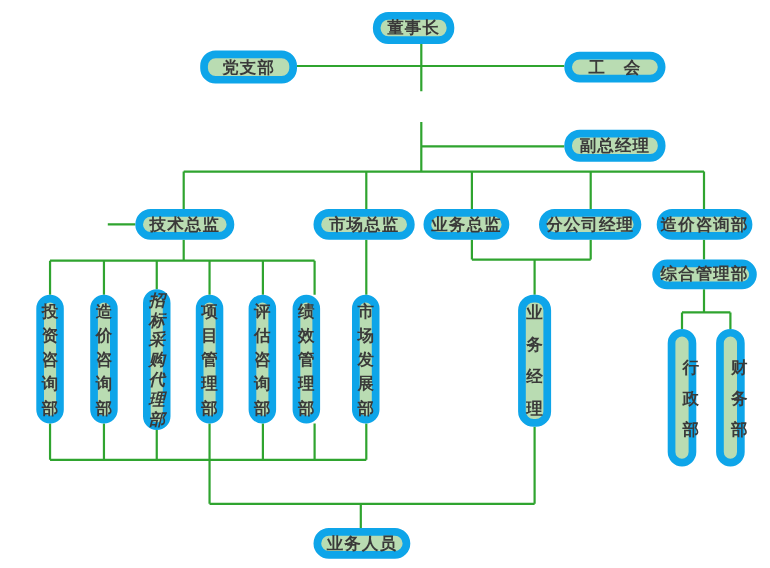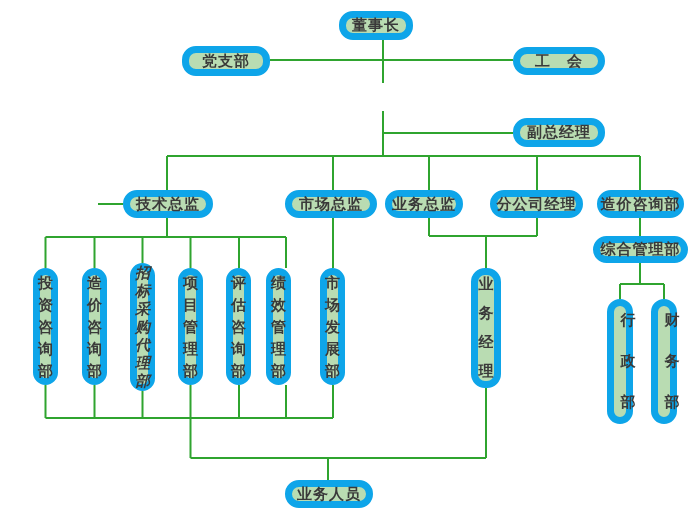--- a/index.html
+++ b/index.html
@@ -36,21 +36,21 @@
   .vtext {
     display: inline-block;
     width: 1em;
     word-break: break-all;
     text-align: center;
     white-space: normal;
   }
   .chars5 .vtext { line-height: 22px; }
   .chars7 .vtext { line-height: 18px; font-style: italic; }
   .chars4 .vtext { line-height: 29px; }
-  .chars3 .vtext { line-height: 41px; margin-left: 16px; }
+  .chars3 .vtext { line-height: 28px; margin-left: 16px; }
 </style>
 </head>
 <body>
 
 <div class="stage">
 
   <svg class="edges" viewBox="0 0 700 516" xmlns="http://www.w3.org/2000/svg">
     <path d="M383 40 V83
          M270 60 H513
          M383 111 V156

